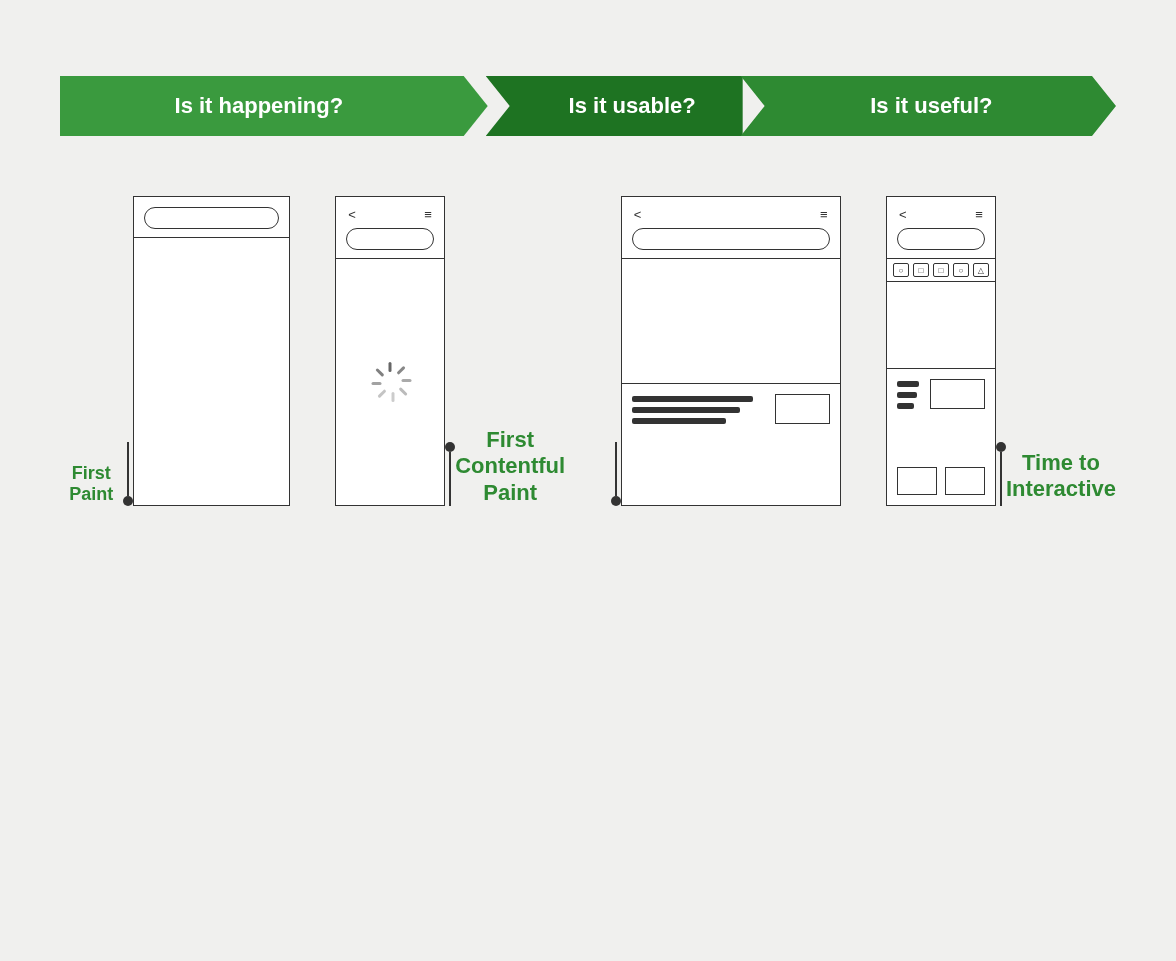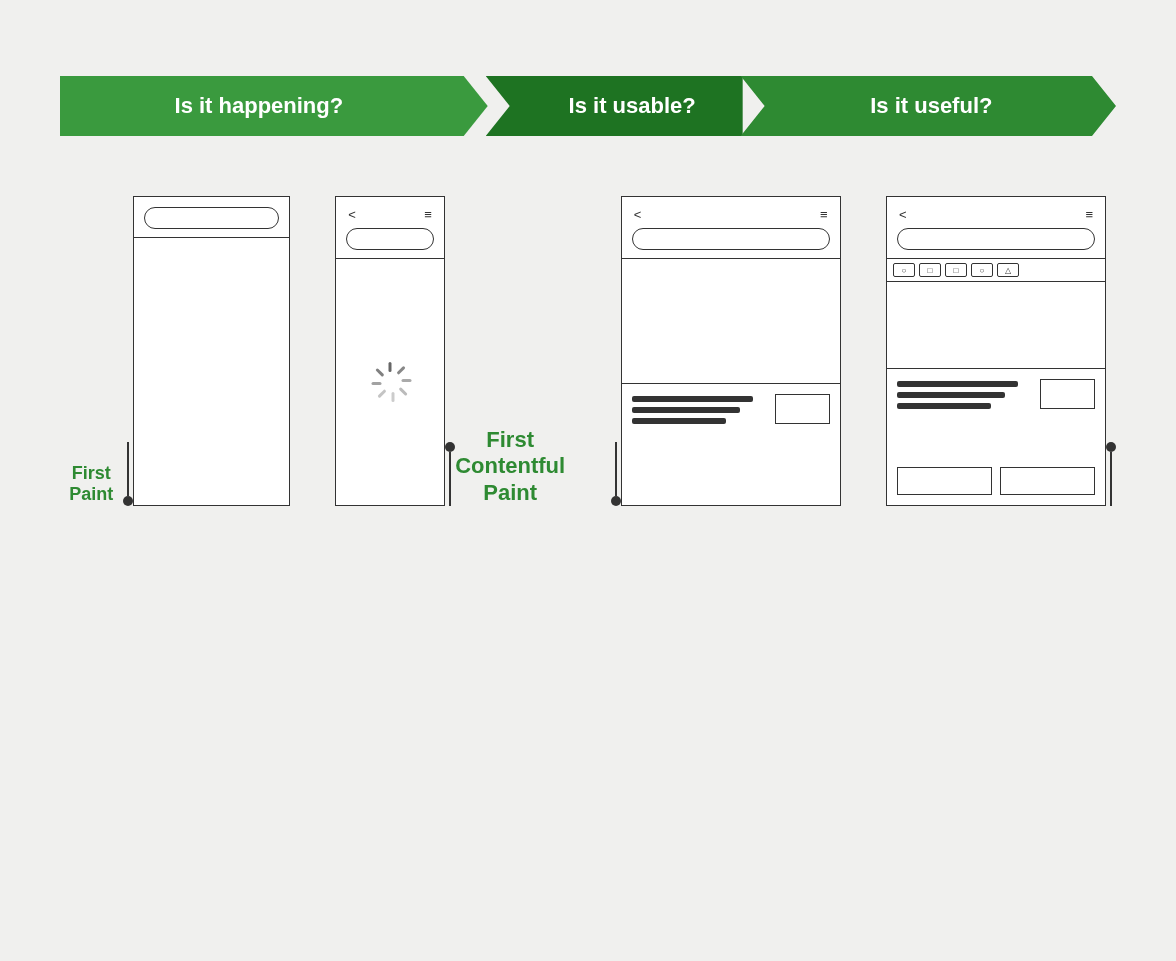--- a/index.html
+++ b/index.html
@@ -408,15 +408,18 @@
           <div class="mock-btn"></div>
           <div class="mock-btn"></div>
         </div>
       </div>
     </div>
     <div class="connector-below">
       <div class="connector-dot"></div>
       <div class="connector-line"></div>
       <div class="connector-tick"></div>
     </div>
+    <div class="label-below">
+      <span>Time to Interactive</span>
+    </div>
   </div>
 
 </div>
 
 </body></html>

